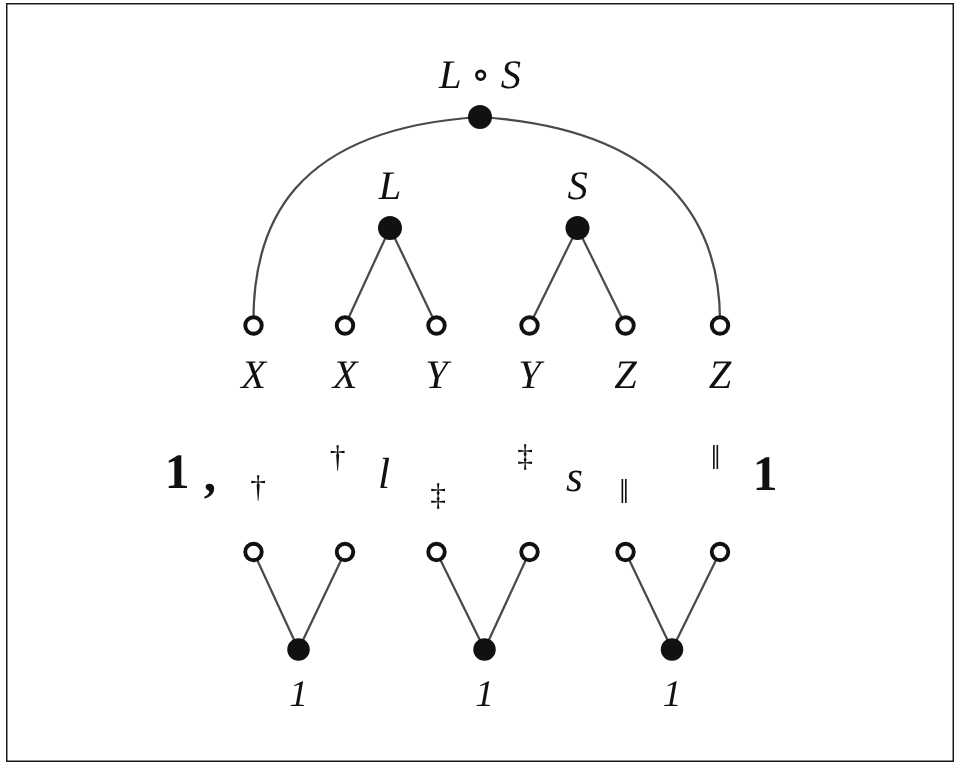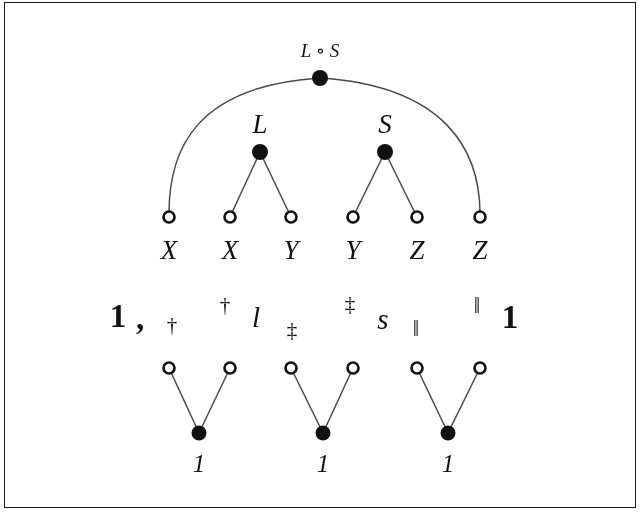--- a/index.html
+++ b/index.html
@@ -42,21 +42,21 @@
   }
   .lbl-wire {
     font-size: 27px;
     font-style: italic;
   }
   .lbl-node {
     font-size: 27px;
     font-style: italic;
   }
   .lbl-top {
-    font-size: 19px;
+    font-size: 27px;
     font-style: italic;
   }
   .lbl-unit {
     font-size: 25px;
     font-style: italic;
   }
   .algebra-row {
     position: absolute;
     left: 0;
     top: 282px;

